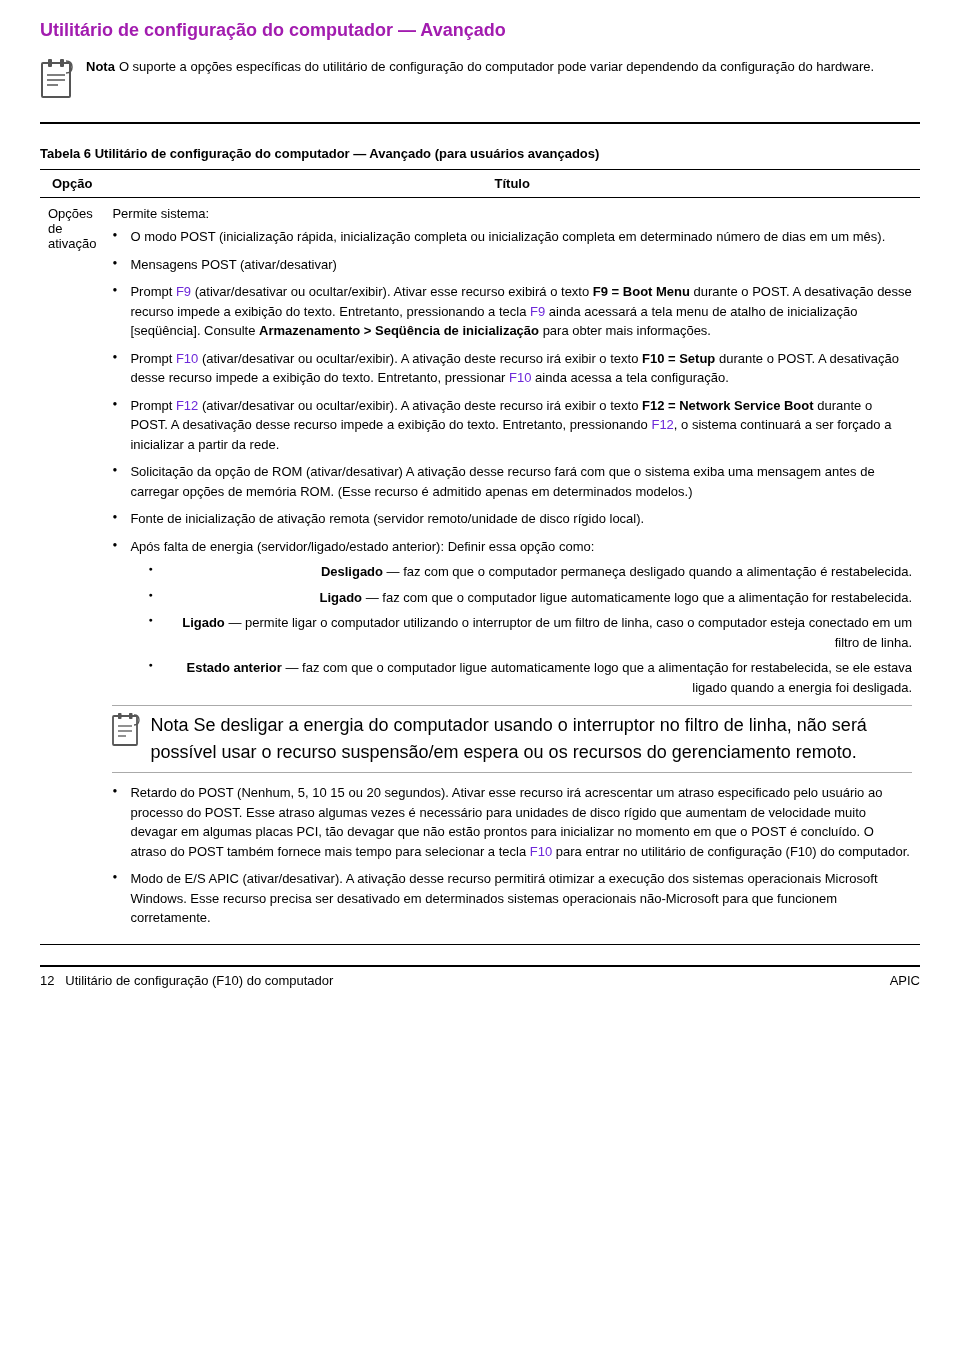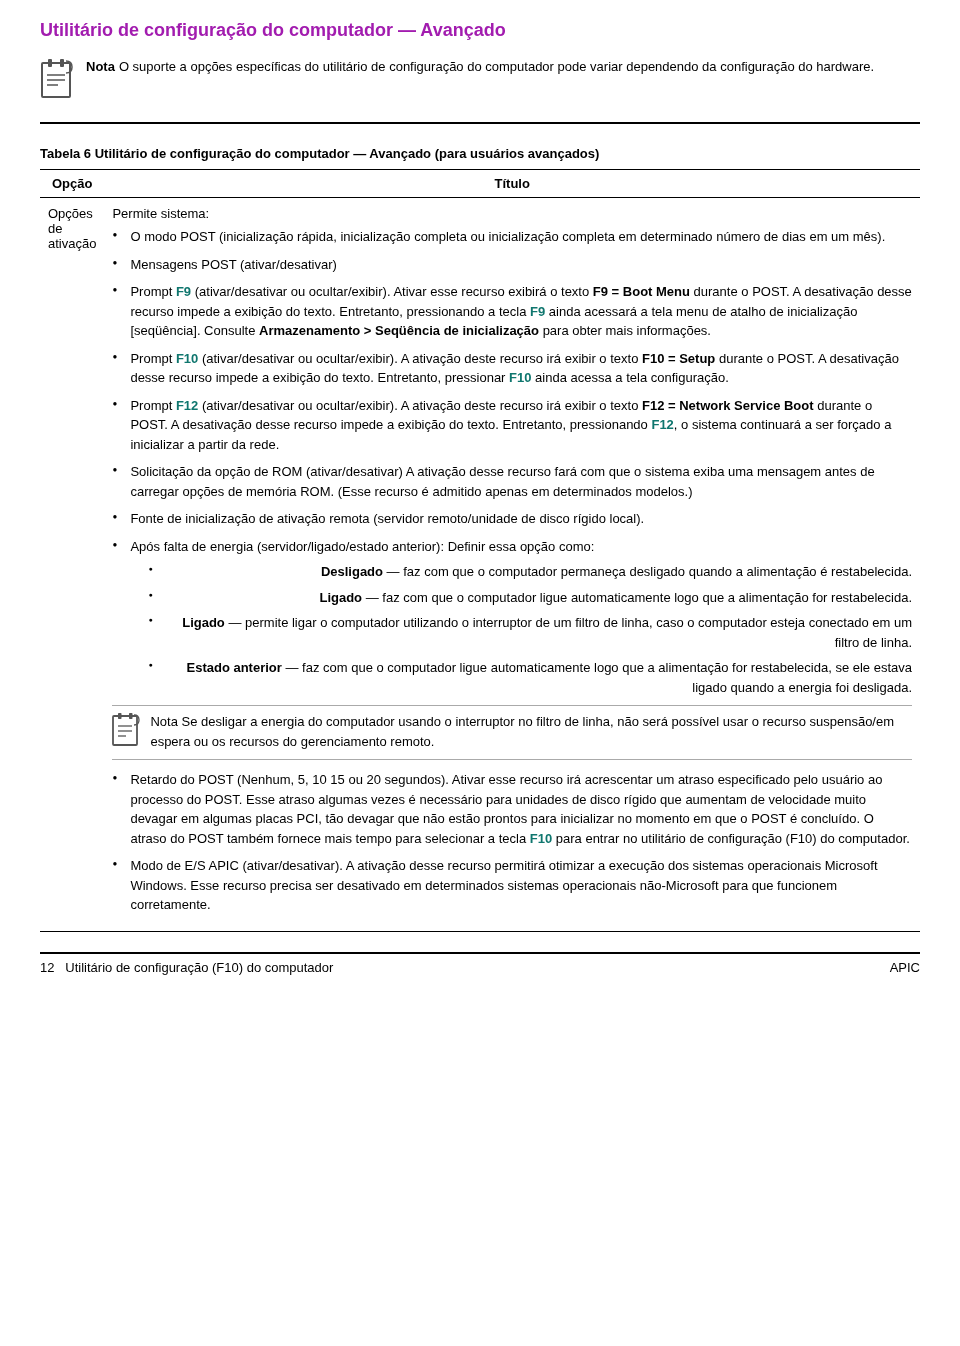--- a/index.html
+++ b/index.html
@@ -112,43 +112,43 @@
     .sub-bullet-list li::before {
       content: '●';
       position: absolute;
       left: 0;
       top: 0;
       font-size: 7px;
       line-height: 1.9;
       color: #000;
     }
     .highlight-blue {
-      color: #0f766e;
-      font-weight: bold;
+      color: #6d28d9;
+      font-weight: normal;
     }
     .bold-text {
       font-weight: bold;
     }
     .note-inline {
       display: flex;
       align-items: flex-start;
       gap: 8px;
       border-top: 1px solid #aaa;
       border-bottom: 1px solid #aaa;
       padding: 6px 0;
       margin: 8px 0 10px 0;
     }
     .note-inline .note-icon-sm {
       font-size: 22px;
       color: #555;
       flex-shrink: 0;
       margin-top: 1px;
     }
     .note-inline .note-inline-text {
-      font-size: 13px;
+      font-size: 18px;
       line-height: 1.5;
     }
     .page-footer {
       border-top: 2px solid #000;
       margin-top: 20px;
       padding-top: 6px;
       display: flex;
       justify-content: space-between;
       align-items: flex-start;
       font-size: 13px;

